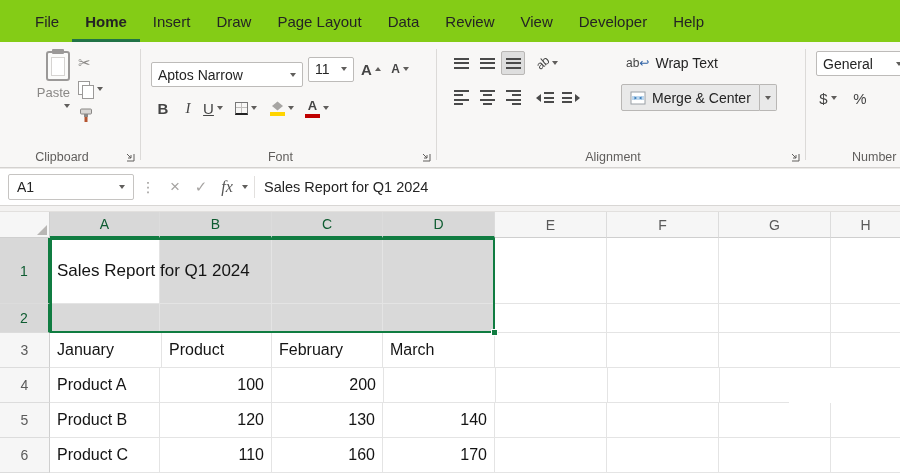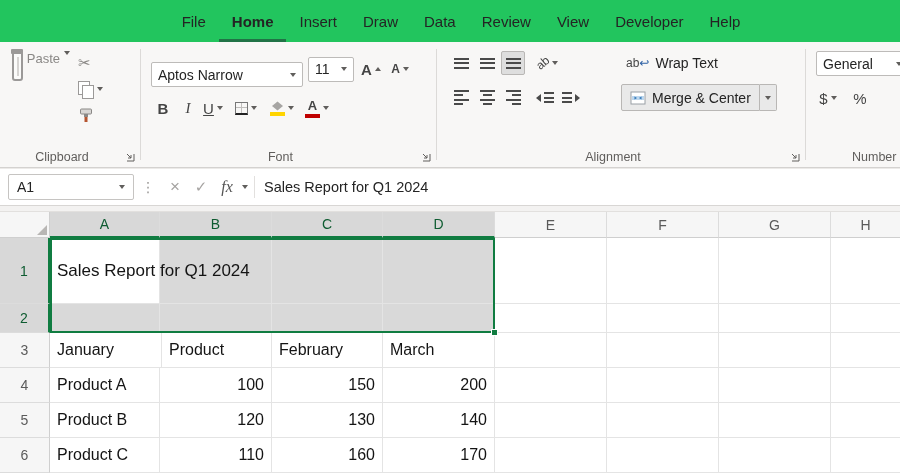--- a/index.html
+++ b/index.html
@@ -2,37 +2,37 @@
 <html><head>
 <meta charset="utf-8">
 <style>
   * { box-sizing: border-box; margin: 0; padding: 0; }
   body {
     width: 900px; height: 475px; overflow: hidden;
     font-family: "Liberation Sans", sans-serif;
     background: #fff; color: #242424;
   }
   
-  .menu-bar { height: 42px; display: flex; align-items: stretch; padding-left: 22px; background: #22c55e; justify-content: center; }
+  .menu-bar { height: 42px; display: flex; align-items: stretch; padding-left: 22px; background: #84cc16; }
   .tab { font-size: 15px; color: #242424; padding: 0 13px; display: flex; align-items: center; cursor: default; }
   .tab.active { font-weight: 700; box-shadow: inset 0 -3px 0 #217346; }
   
   .ribbon { height: 126px; background: #f8f7f6; border-bottom: 1px solid #d4d2d0; display: flex; position: relative; }
   .vsep { width: 1px; background: #dcdad8; margin: 7px 0; }
   .group { position: relative; height: 100%; }
   .group-label { position: absolute; bottom: 3px; left: 0; right: 16px; text-align: center; font-size: 12.5px; color: #605e5c; white-space: nowrap; }
   .launcher { position: absolute; right: 5px; bottom: 5px; width: 10px; height: 10px; cursor: pointer; }
   .chev { width: 0; height: 0; border-left: 3.5px solid transparent; border-right: 3.5px solid transparent; border-top: 4px solid #605e5c; display: inline-block; }
   .chev-up { border-top: none; border-bottom: 4px solid #605e5c; }
   .btn { min-width: 24px; height: 24px; display: inline-flex; align-items: center; justify-content: center; gap: 3px; border-radius: 2px; color: #444; background: transparent; border: 1px solid transparent; cursor: pointer; font-family: inherit; }
   .btn.sel-btn { background: #dedede; border-color: #b9b7b5; }
   .combo { background: #fff; border: 1px solid #bdbbb9; border-radius: 2px; height: 25px; display: flex; align-items: center; justify-content: space-between; padding: 0 6px; font-size: 14px; color: #242424; cursor: pointer; }
   
   .g-clipboard { width: 140px; display: flex; }
-  .paste-btn { width: 58px; margin: 9px 0 0 12px; display: flex; align-items: flex-start; gap: 4px; cursor: pointer; }
+  .paste-btn { width: 58px; margin: 9px 0 0 12px; display: flex; flex-direction: column; align-items: flex-end; gap: 4px; cursor: pointer; }
   .pi { width: 24px; height: 30px; border: 2px solid #9b9998; border-radius: 3px; background: #fbfbfa; position: relative; }
   .pi::before { content: ""; position: absolute; top: -4px; left: 50%; transform: translateX(-50%); width: 12px; height: 5px; background: #9b9998; border-radius: 1px; }
   .pi::after { content: ""; position: absolute; left: 3px; right: 3px; top: 4px; bottom: 3px; background: #fff; border: 1px solid #d6d4d2; }
   .paste-label { font-size: 13px; color: #8a8886; }
   .clip-small { display: flex; flex-direction: column; gap: 6px; margin: 11px 0 0 8px; }
   .mini { height: 20px; display: flex; align-items: center; gap: 4px; cursor: pointer; }
   .scissors { color: #8a8886; font-size: 15px; }
   .icon-copy { position: relative; width: 15px; height: 16px; }
   .icon-copy::before { content: ""; position: absolute; left: 0; top: 0; width: 10px; height: 12px; border: 1.5px solid #9b9998; background: #fff; }
   .icon-copy::after { content: ""; position: absolute; left: 4px; top: 4px; width: 10px; height: 12px; border: 1.5px solid #9b9998; background: #fff; }
@@ -105,20 +105,21 @@
   .fill-handle { position: absolute; left: 491px; top: 117px; width: 7px; height: 7px; background: #107C41; border: 1px solid #fff; z-index: 4; cursor: crosshair; }
 </style>
 </head>
 <body>
 
 <div class="menu-bar">
   <div class="tab">File</div>
   <div class="tab active">Home</div>
   <div class="tab">Insert</div>
   <div class="tab">Draw</div>
+  <div class="tab">Page Layout</div>
   <div class="tab">Data</div>
   <div class="tab">Review</div>
   <div class="tab">View</div>
   <div class="tab">Developer</div>
   <div class="tab">Help</div>
 </div>
 
 <div class="ribbon">
 
   <div class="group g-clipboard">
@@ -391,21 +392,20 @@
     <div class="cell cE"></div>
     <div class="cell cF"></div>
     <div class="cell cG"></div>
     <div class="cell cH"></div>
   </div>
 
   <div class="grid-row rN">
     <div class="rowhdr">4</div>
     <div class="cell cA">Product A</div>
     <div class="cell cB num">100</div>
-    <div class="cell cC num">150</div>
     <div class="cell cD num">200</div>
     <div class="cell cE"></div>
     <div class="cell cF"></div>
     <div class="cell cG"></div>
     <div class="cell cH"></div>
   </div>
 
   <div class="grid-row rN">
     <div class="rowhdr">5</div>
     <div class="cell cA">Product B</div>

